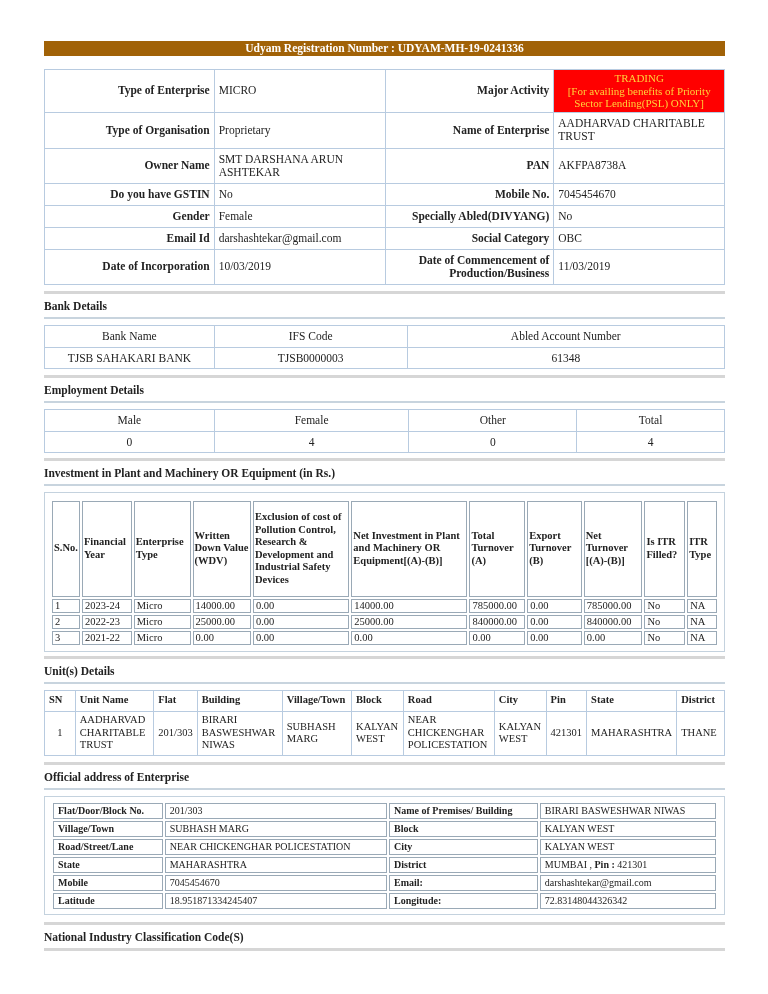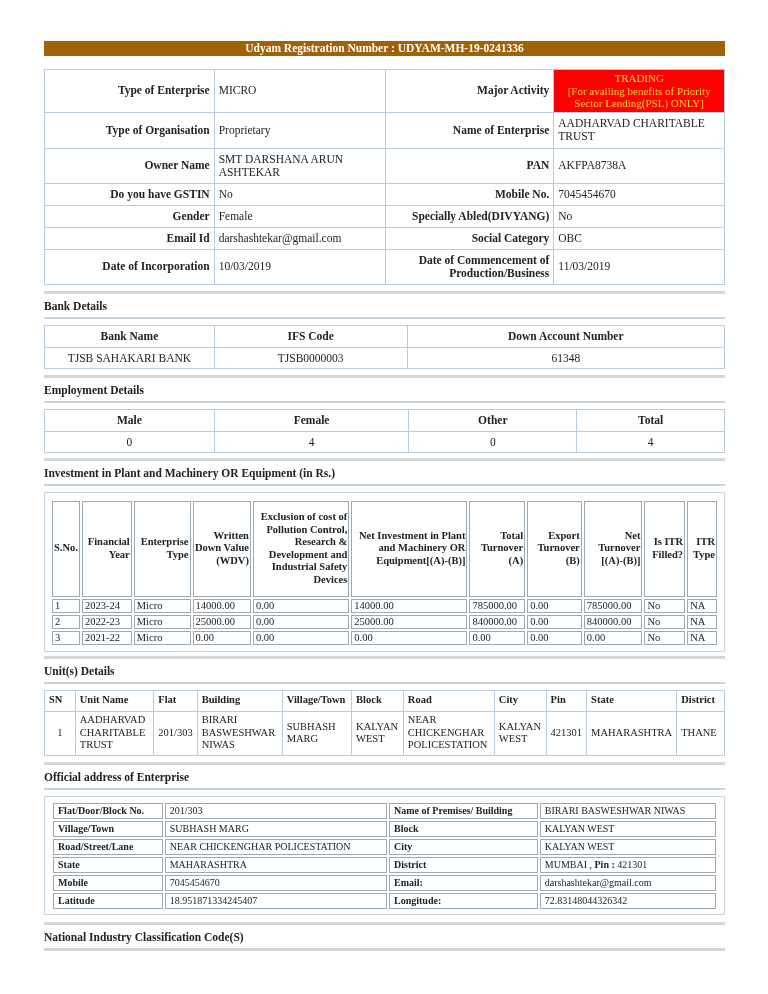--- a/index.html
+++ b/index.html
@@ -14,26 +14,26 @@
   .main-tbl td { border: 1px solid #b8cbe0; padding: 2px 4px; vertical-align: middle; line-height: 13px; }
   .main-tbl td.lbl { text-align: right; font-weight: bold; }
   .main-tbl td.act { background: #ff0000; color: #ffd23a; text-align: center; font-size: 11px; line-height: 12.5px; }
 
   .sec-hr { height: 3px; background: #d6d6d6; margin: 0; }
   .sec-title { font-weight: bold; font-size: 11.5px; padding: 6px 0 5px 0; }
   .sec-title-hr { height: 2px; background: #c8d4de; margin-bottom: 6px; }
 
   .simple-tbl { border: 1px solid #b8cbe0; }
   .simple-tbl th, .simple-tbl td { border: 1px solid #b8cbe0; text-align: center; height: 21px; font-size: 11.5px; }
-  .simple-tbl th { font-weight: bold; height: 22px; }
+  .simple-tbl th { font-weight: normal; height: 22px; }
 
   .inv-outer { border: 1px solid #c4d2de; padding: 6px 5px 4px 5px; margin-bottom: 4px; }
   .inv-tbl { border-collapse: separate; border-spacing: 2px; }
   .inv-tbl th, .inv-tbl td { border: 1px solid #9aa9b6; font-size: 10.5px; }
-  .inv-tbl th { font-weight: bold; text-align: right; line-height: 12.5px; padding: 1px 1px; height: 96px; }
+  .inv-tbl th { font-weight: bold; text-align: left; line-height: 12.5px; padding: 1px 1px; height: 96px; }
   .inv-tbl th.left { text-align: left; }
   .inv-tbl td { text-align: left; padding: 0 2px; height: 13px; line-height: 12px; }
 
   .unit-tbl { border: 1px solid #b8cbe0; }
   .unit-tbl th, .unit-tbl td { border: 1px solid #b8cbe0; font-size: 10.5px; text-align: left; padding: 2px 4px; line-height: 12.5px; }
   .unit-tbl th { font-weight: bold; height: 21px; }
   .unit-tbl td { height: 44px; }
   .unit-tbl td.c { text-align: center; }
 
   .addr-outer { border: 1px solid #c4d2de; padding: 4px 6px 3px 6px; margin-bottom: 4px; }
@@ -111,21 +111,21 @@
   <table class="simple-tbl">
     <colgroup>
         <col style="width:170px">
         <col style="width:193px">
         <col style="width:318px">
       </colgroup>
     <tbody>
         <tr>
       <th>Bank Name</th>
       <th>IFS Code</th>
-      <th>Down Account Number</th>
+      <th>Abled Account Number</th>
     </tr>
     <tr>
       <td>TJSB SAHAKARI BANK</td>
       <td>TJSB0000003</td>
       <td>61348</td>
     </tr>
   </tbody>
     </table>
 
   <div style="height:6px"></div>

